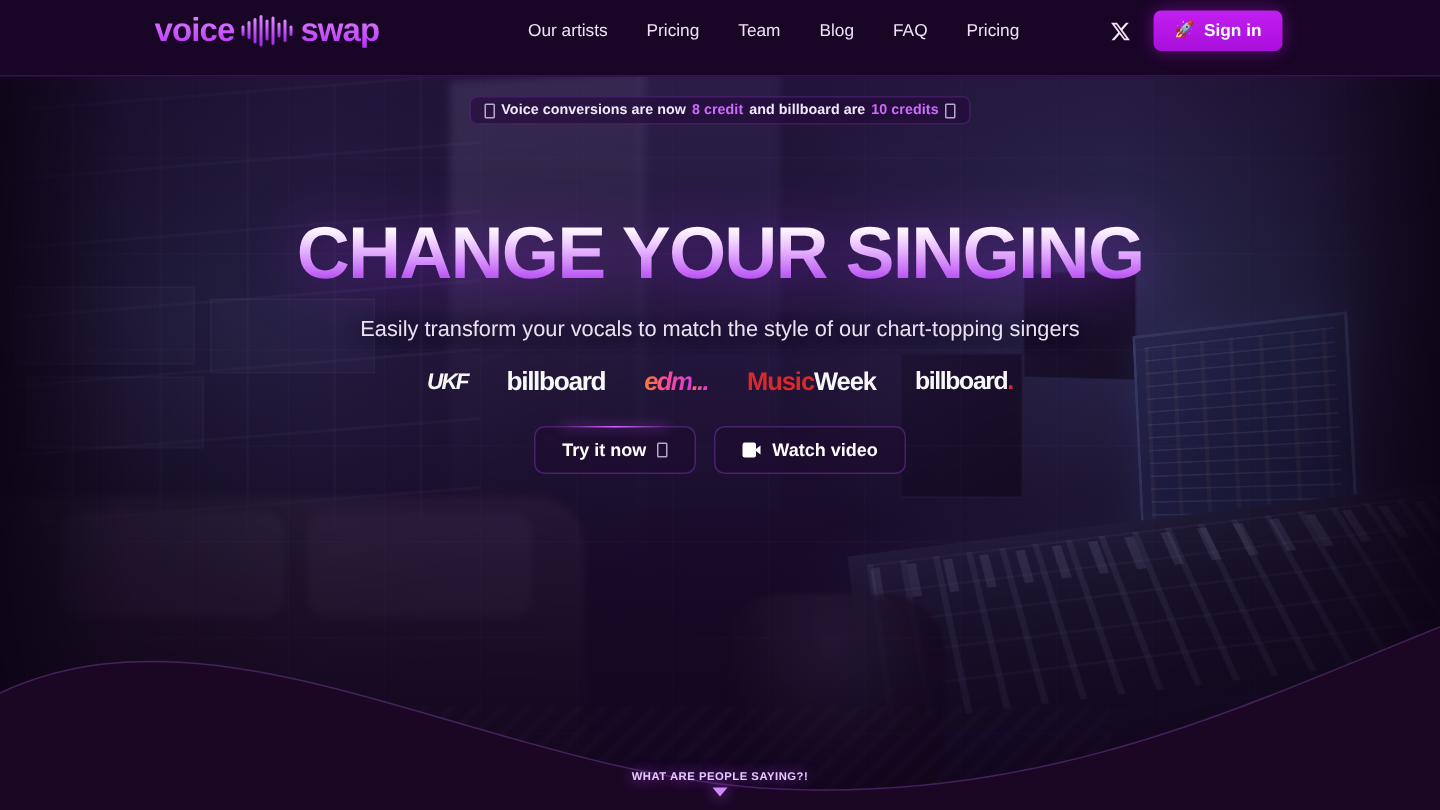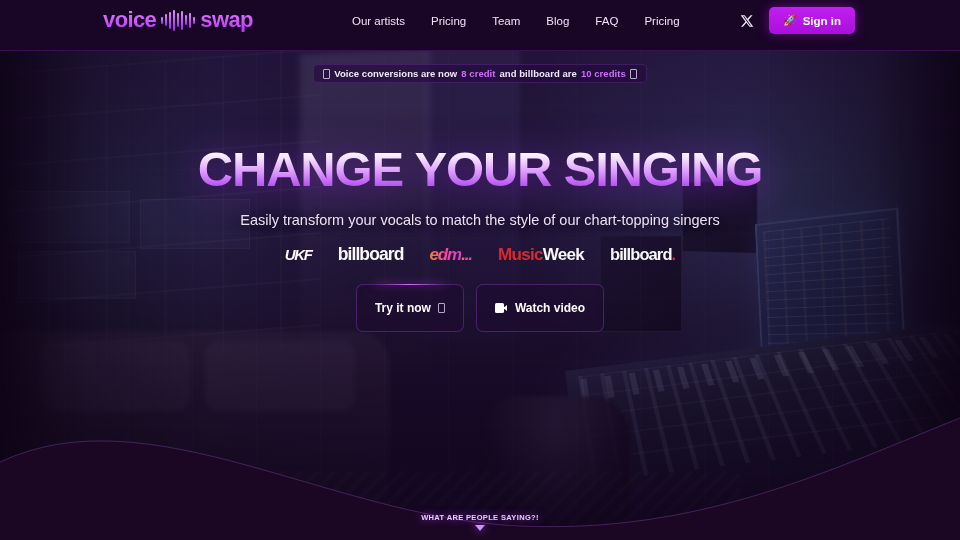--- a/index.html
+++ b/index.html
@@ -224,21 +224,21 @@
   }
   .mw{ font-size:17px; font-weight:800; letter-spacing:-.7px; }
   .mw .m{ color:#e02b2b; }
   .mw .w{ color:#fff; }
   .mradar{ font-size:16.5px; font-weight:800; letter-spacing:-.9px; color:#fff; }
   .mradar .dot{ color:#e02b2b; }
 
   
   .ctas{ margin-top:18px; display:flex; gap:12px; }
   .btn{
-    position:relative; height:48px; padding:0 18px; border-radius:7px;
+    position:relative; height:32px; padding:0 18px; border-radius:7px;
     display:flex; align-items:center; justify-content:center; gap:7px;
     font-size:12px; font-weight:600; color:#fff; cursor:pointer;
     background:rgba(30,10,46,.58);
     border:1px solid rgba(135,65,190,.42);
     backdrop-filter:blur(3px);
   }
   .btn.primary::before{
     content:""; position:absolute; left:16%; right:16%; top:-1px; height:1.5px;
     background:linear-gradient(90deg, rgba(0,0,0,0), #d564ff, rgba(0,0,0,0));
     box-shadow:0 0 8px #c74dff;

